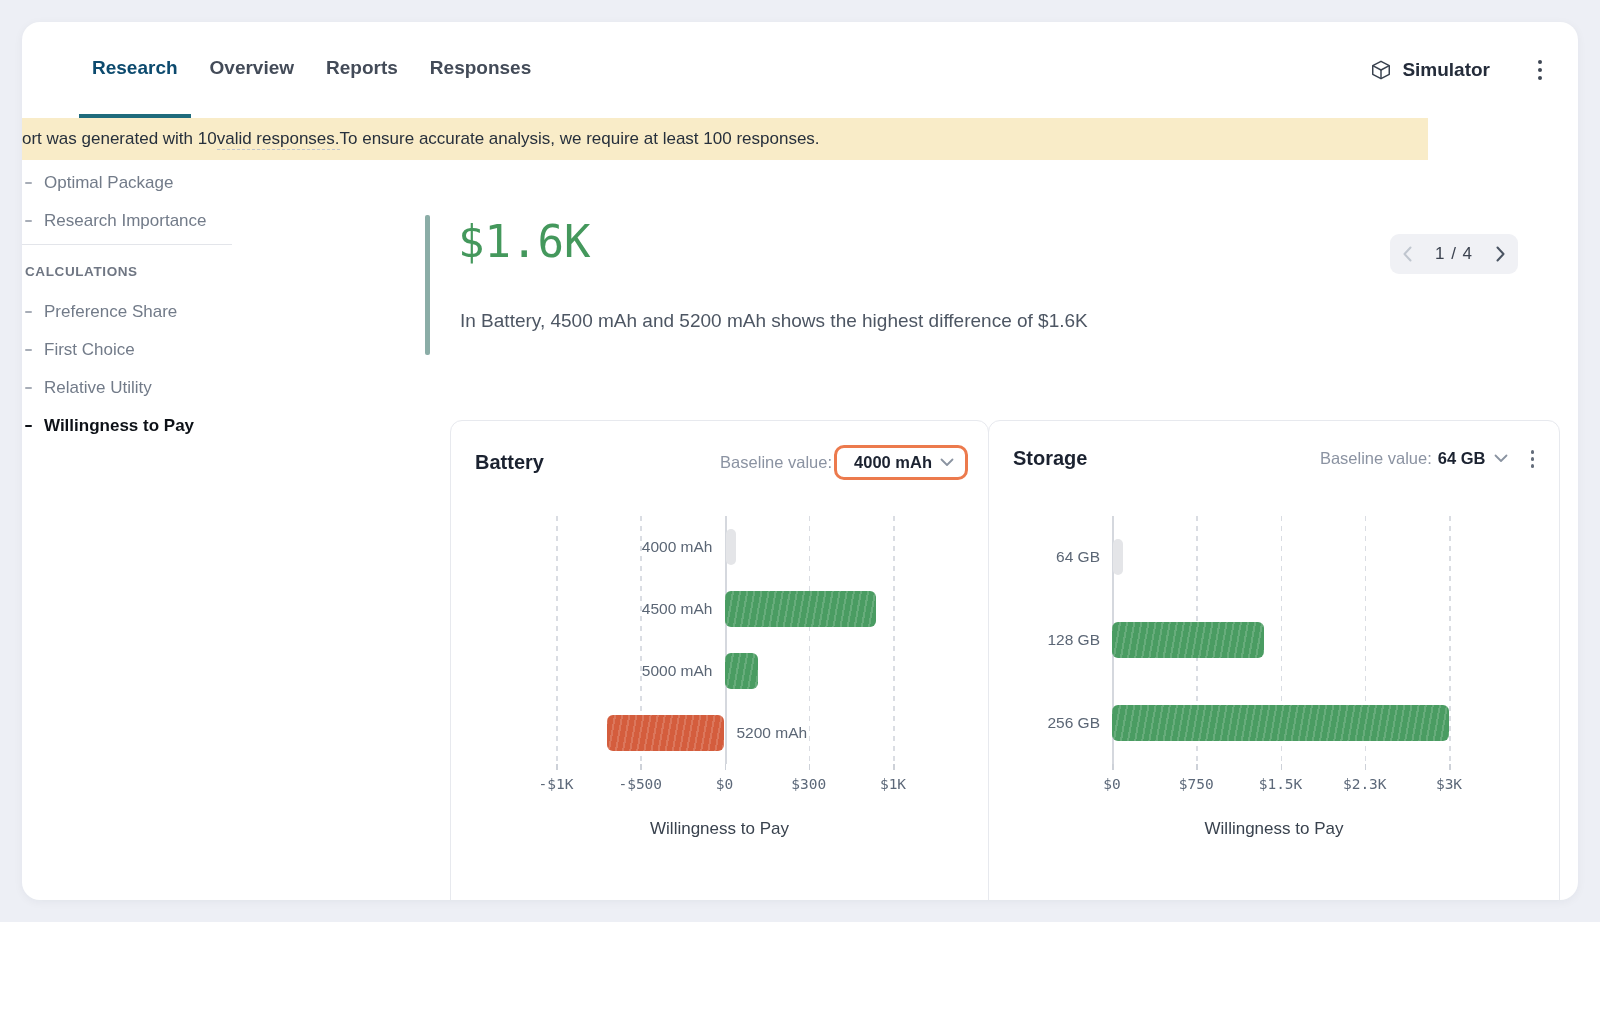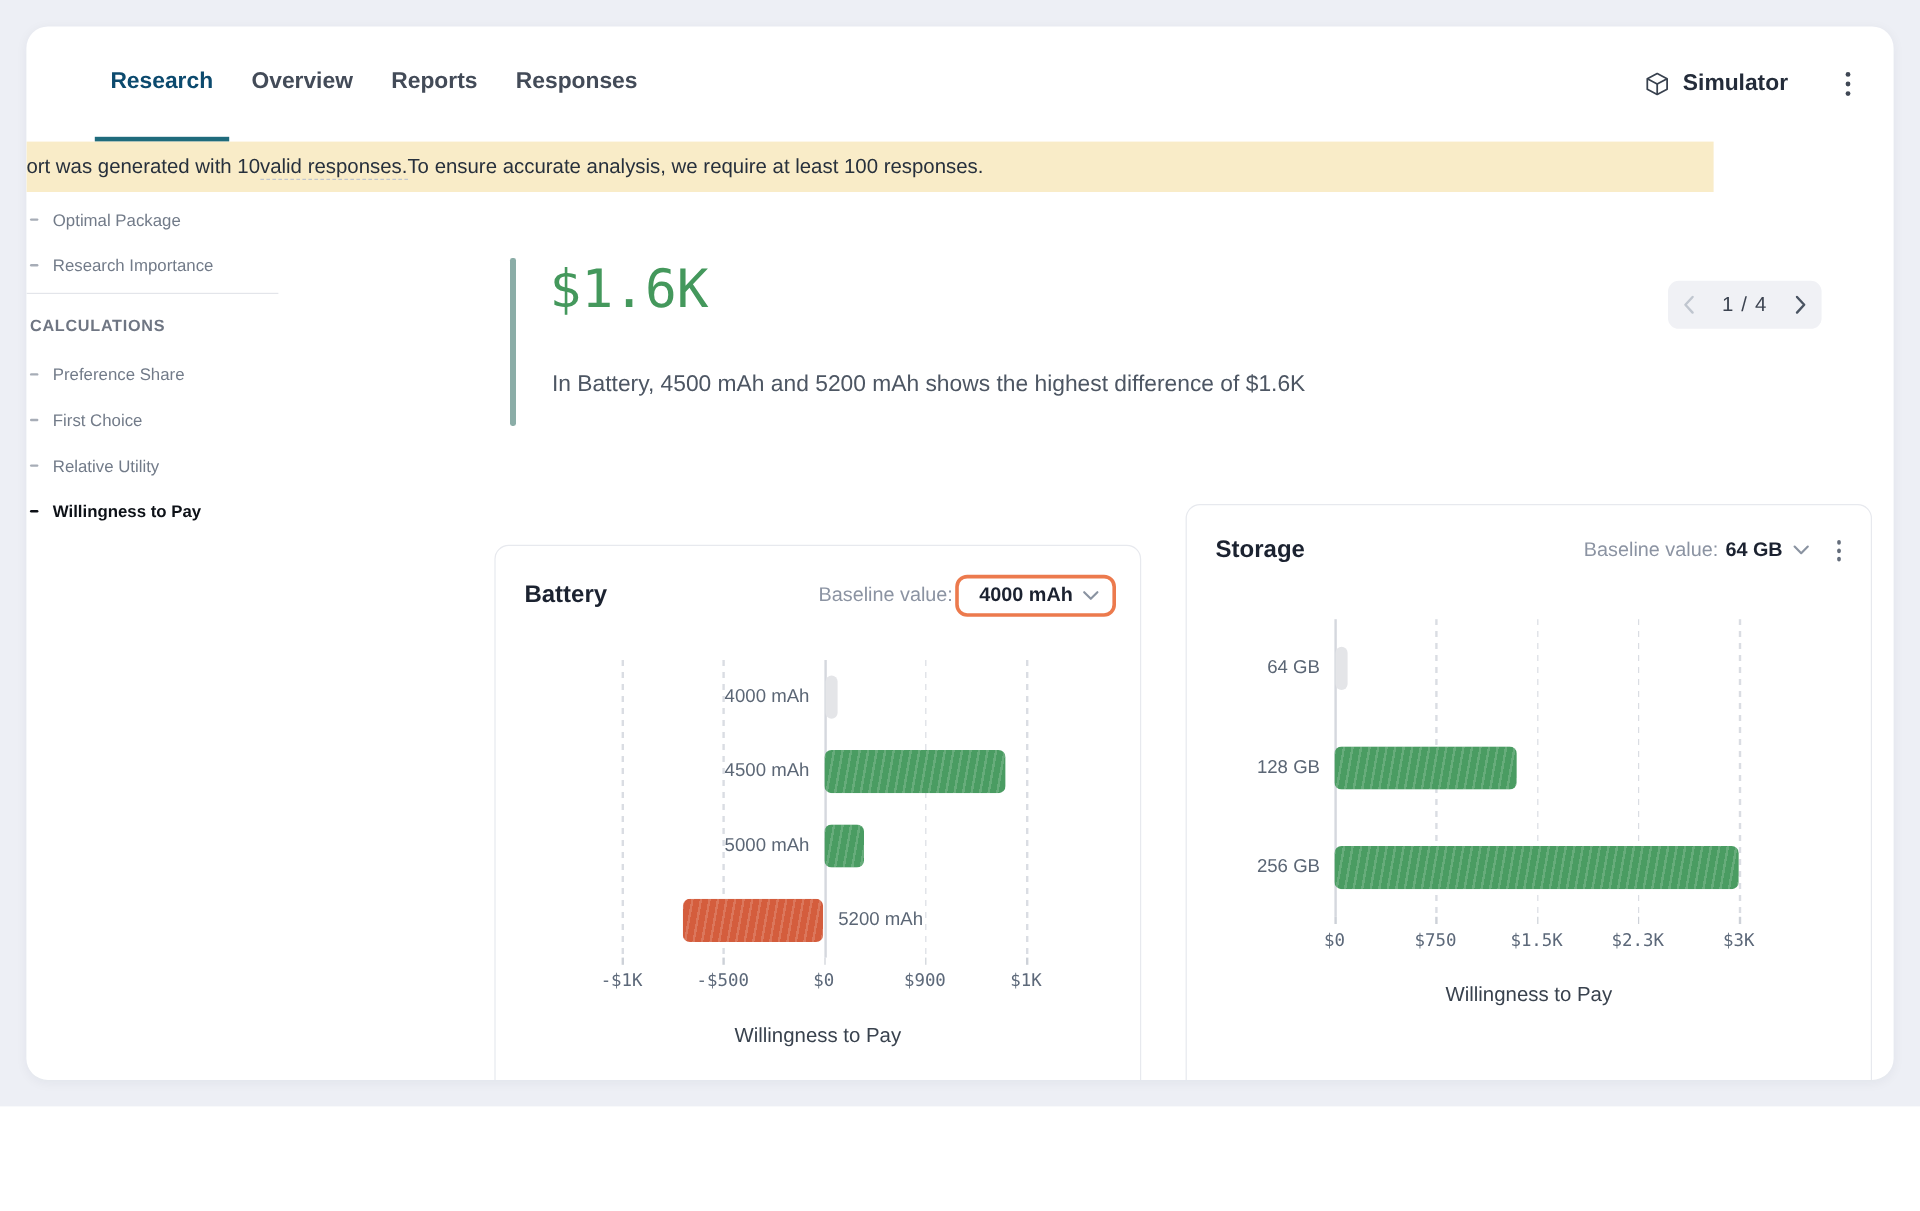--- a/index.html
+++ b/index.html
@@ -19,40 +19,40 @@
   .simulator { display:flex; align-items:center; gap:10px; font-size:19px; font-weight:600; color:#242c3a; cursor:pointer; }
   .kebab { display:flex; flex-direction:column; gap:4px; padding:6px; margin-left:42px; cursor:pointer; }
   .kebab i { width:4px; height:4px; border-radius:50%; background:#3f4754; }
 
   
   .banner { position:absolute; left:0; top:96px; width:1406px; height:42px; background:#f9ecc8; display:flex; align-items:center; overflow:hidden; white-space:nowrap; font-size:17px; color:#27303c; }
   .banner .link { border-bottom:1.5px dashed #c0c5cd; cursor:pointer; }
 
   
   .sidebar { position:absolute; left:0; top:142px; width:232px; }
-  .side-item { display:flex; align-items:center; height:38px; padding-left:3px; font-size:14px; color:#727b89; cursor:pointer; }
+  .side-item { display:flex; align-items:center; height:38px; padding-left:3px; font-size:17px; color:#727b89; cursor:pointer; }
   .side-item .dash { width:7px; height:2.5px; background:#a7adb7; border-radius:2px; margin-right:12px; flex:none; }
   .side-item.active { color:#0d1117; font-weight:700; }
   .side-item.active .dash { background:#0d1117; }
   .side-divider { height:1px; background:#e3e5ea; width:210px; margin:4px 0; }
   .side-section { height:44px; display:flex; align-items:center; padding-left:3px; font-size:13.5px; font-weight:700; letter-spacing:0.6px; color:#6f7683; }
 
   
   .insight-accent { position:absolute; left:403px; top:193px; width:5px; height:140px; background:#8badا7; background:#8bada7; border-radius:2px; }
   .insight-value { position:absolute; left:436px; top:198px; font-family:"DejaVu Sans Mono", monospace; font-size:44px; color:#44985c; line-height:1; }
   .insight-desc { position:absolute; left:438px; top:288px; font-size:19px; color:#4d5663; }
 
   
   .pagination { position:absolute; left:1368px; top:212px; width:128px; height:40px; background:#f0f1f5; border-radius:9px; display:flex; align-items:center; justify-content:space-between; padding:0 13px; }
   .pag-label { font-size:17px; color:#3c4350; letter-spacing:1px; }
   .pag-btn { display:flex; align-items:center; cursor:pointer; }
 
   
   .card { position:absolute; top:398px; height:540px; background:#fff; border:1px solid #e7e9ee; border-radius:12px; }
-  #card-battery { left:390px; width:539px;margin-top:34px; }
+  #card-battery { left:428px; width:539px; }
   #card-storage { left:966px; width:572px; }
   .card-header { display:flex; align-items:center; padding:24px 20px 0 24px; }
   .card-title { font-size:20px; font-weight:600; color:#1b2230; }
   .baseline { margin-left:auto; display:flex; align-items:center; font-size:16.5px; color:#8b93a2; white-space:nowrap; }
   .baseline .value { font-weight:700; color:#1b2230; margin-left:6px; }
   .baseline .chev { margin-left:8px; display:flex; align-items:center; }
   .baseline-box { display:flex; align-items:center; border:3px solid #ec7a4d; border-radius:10px; padding:5px 11px; margin-left:2px; cursor:pointer; }
   .baseline-plain { display:flex; align-items:center; cursor:pointer; }
   .card-kebab { display:flex; flex-direction:column; gap:3.5px; padding:5px; margin-left:18px; cursor:pointer; }
   .card-kebab i { width:3.5px; height:3.5px; border-radius:50%; background:#646d7b; }
@@ -173,21 +173,21 @@
           <div class="tickmark" style="left: 0px;"></div>
           <div class="ticklabel" style="left: 0px;">-$1K</div>
           <div class="gridline" style="left: 84.25px;"></div>
           <div class="tickmark" style="left: 84.25px;"></div>
           <div class="ticklabel" style="left: 84.25px;">-$500</div>
           <div class="gridline zero" style="left: 168.5px;"></div>
           <div class="tickmark" style="left: 168.5px;"></div>
           <div class="ticklabel" style="left: 168.5px;">$0</div>
           <div class="gridline" style="left: 252.75px;"></div>
           <div class="tickmark" style="left: 252.75px;"></div>
-          <div class="ticklabel" style="left: 252.75px;">$900</div>
+          <div class="ticklabel" style="left: 252.75px;">$300</div>
           <div class="gridline" style="left: 337px;"></div>
           <div class="tickmark" style="left: 337px;"></div>
           <div class="ticklabel" style="left: 337px;">$1K</div>
           <div class="bar" style="background-color: rgb(228, 229, 232); left: 169.5px; width: 10px; top: 13px;"></div>
           <div class="rowlabel" style="top: 21px; right: 180.5px;">4000 mAh</div>
           <div class="bar pattern" style="background-color: rgb(74, 156, 98); left: 168.5px; width: 151.65px; top: 75px;"></div>
           <div class="rowlabel" style="top: 83px; right: 180.5px;">4500 mAh</div>
           <div class="bar pattern" style="background-color: rgb(74, 156, 98); left: 168.5px; width: 33.7px; top: 137px;"></div>
           <div class="rowlabel" style="top: 145px; right: 180.5px;">5000 mAh</div>
           <div class="bar pattern" style="background-color: rgb(212, 93, 61); left: 50.55px; width: 117.95px; top: 199px;"></div>

